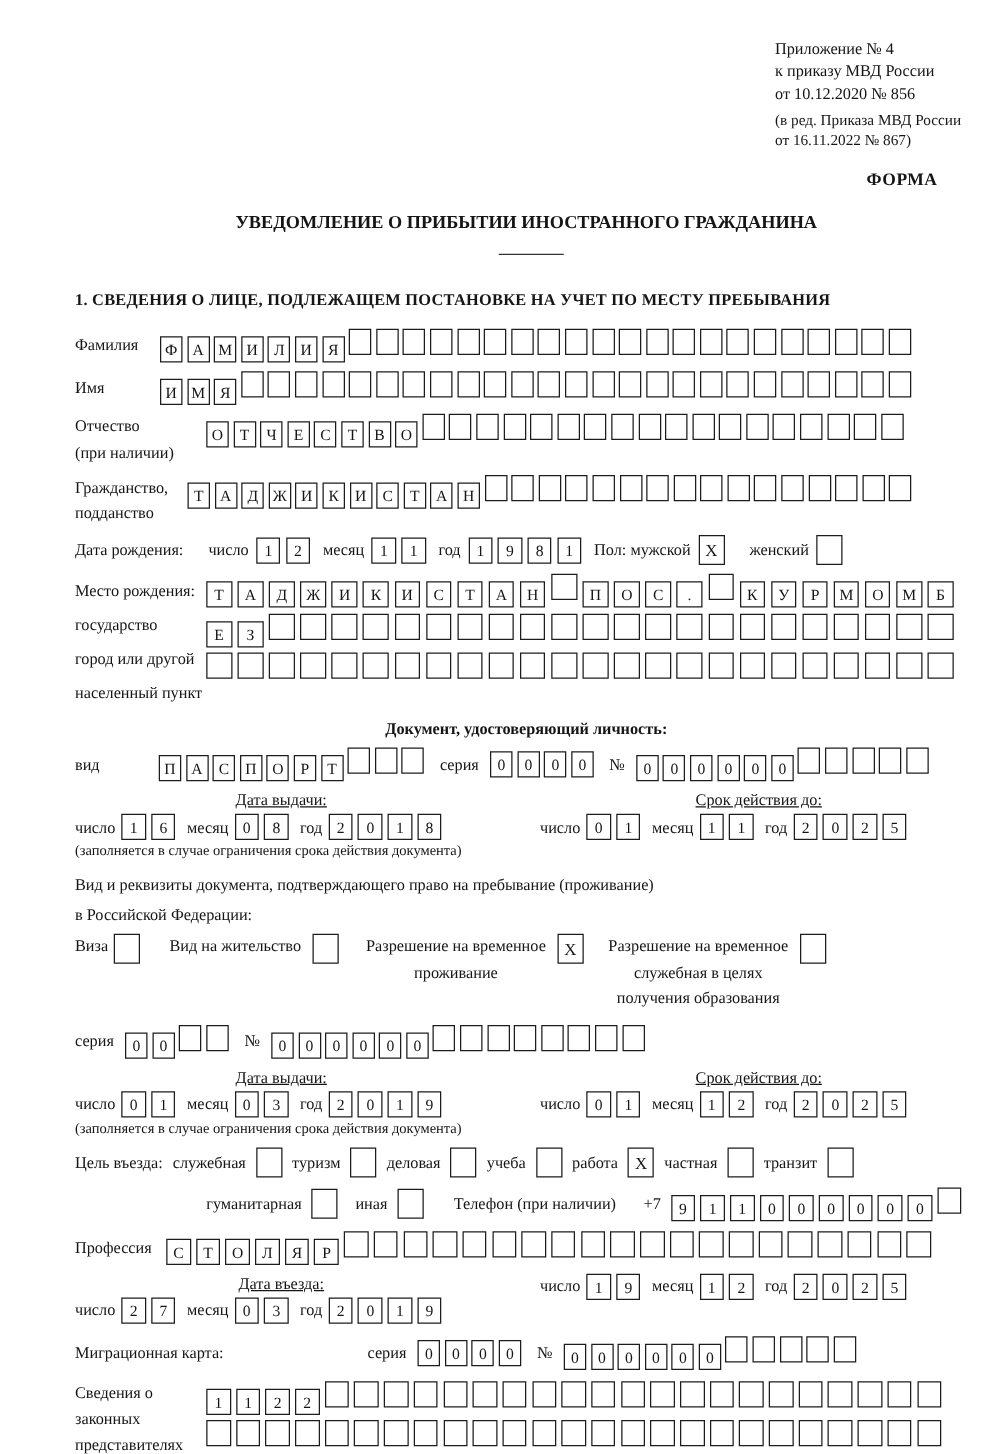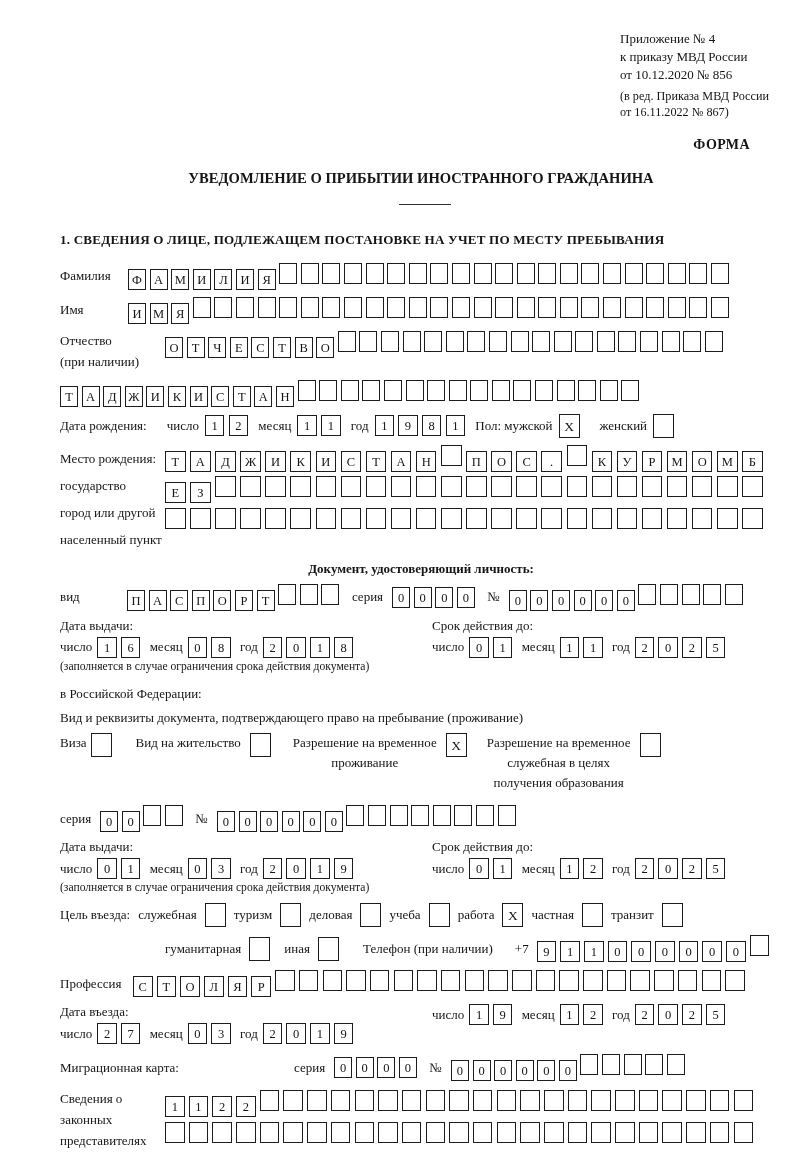--- a/index.html
+++ b/index.html
@@ -42,21 +42,21 @@
   .check {
     display:inline-block; box-sizing:content-box; flex-shrink:0;
     width:19px; height:22px; border:1.6px solid #1c1c1c;
     text-align:center; line-height:23px; font-size:13.5px;
   }
 
   
   .dpair { display:flex; margin-bottom:2px; }
   .dcol.left { width:372px; flex-shrink:0; }
   .dcol.right { flex:1; }
-  .dhead { text-align:left; margin-bottom:3px; }
+  .dhead { text-align:center; margin-bottom:3px;text-decoration:underline; }
   .dcol.left .dhead { width:330px; }
   .dgrp { display:flex; align-items:center; gap:5px; }
   .vnote { font-size:11.6px; text-align:left; margin:1px 38px 9px 0; }
 
   
   .opt-row { display:flex; align-items:flex-start; margin:3px 0 12px; }
   .opt { display:flex; align-items:flex-start; }
   .opt-label { text-align:center; line-height:1.55; }
   .opt .check { margin-left:9px; }
 
@@ -110,20 +110,24 @@
 
   <div class="frow top">
     <span class="mlbl w105">
       <div>Отчество</div>
       <div>(при наличии)</div>
     </span>
     <span class="box-row"><span class="cb">О</span><span class="cb">Т</span><span class="cb">Ч</span><span class="cb">Е</span><span class="cb">С</span><span class="cb">Т</span><span class="cb">В</span><span class="cb">О</span><span class="cb"></span><span class="cb"></span><span class="cb"></span><span class="cb"></span><span class="cb"></span><span class="cb"></span><span class="cb"></span><span class="cb"></span><span class="cb"></span><span class="cb"></span><span class="cb"></span><span class="cb"></span><span class="cb"></span><span class="cb"></span><span class="cb"></span><span class="cb"></span><span class="cb"></span><span class="cb"></span></span>
   </div>
 
   <div class="frow top">
+    <span class="mlbl w90">
+      <div>Гражданство,</div>
+      <div>подданство</div>
+    </span>
     <span class="box-row"><span class="cb">Т</span><span class="cb">А</span><span class="cb">Д</span><span class="cb">Ж</span><span class="cb">И</span><span class="cb">К</span><span class="cb">И</span><span class="cb">С</span><span class="cb">Т</span><span class="cb">А</span><span class="cb">Н</span><span class="cb"></span><span class="cb"></span><span class="cb"></span><span class="cb"></span><span class="cb"></span><span class="cb"></span><span class="cb"></span><span class="cb"></span><span class="cb"></span><span class="cb"></span><span class="cb"></span><span class="cb"></span><span class="cb"></span><span class="cb"></span><span class="cb"></span><span class="cb"></span></span>
   </div>
 
   <div class="frow med" style="gap:6px; ">
     <span>Дата рождения:</span>
     <span class="gap8"></span>
     <span>число</span>
     <span class="box-row"><span class="cb">1</span><span class="cb">2</span></span>
     <span>месяц</span>
     <span class="box-row"><span class="cb">1</span><span class="cb">1</span></span>
@@ -181,22 +185,22 @@
         <span>месяц</span>
         <span class="box-row"><span class="cb">1</span><span class="cb">1</span></span>
         <span>год</span>
         <span class="box-row"><span class="cb">2</span><span class="cb">0</span><span class="cb">2</span><span class="cb">5</span></span>
       </div>
     </div>
   </div>
   <div class="vnote">(заполняется в случае ограничения срока действия документа)</div>
 
   <div class="intro">
+    <div>Вид и реквизиты документа, подтверждающего право на пребывание (проживание)</div>
     <div>в Российской Федерации:</div>
-    <div>Вид и реквизиты документа, подтверждающего право на пребывание (проживание)</div>
   </div>
 
   <div class="opt-row">
     <div class="opt">
       <div class="opt-label">Виза</div>
       <span class="check" style="margin-left:4px;"></span>
     </div>
     <div class="opt" style="margin-left:24px;">
       <div class="opt-label">Вид на жительство</div>
       <span class="check"></span>

